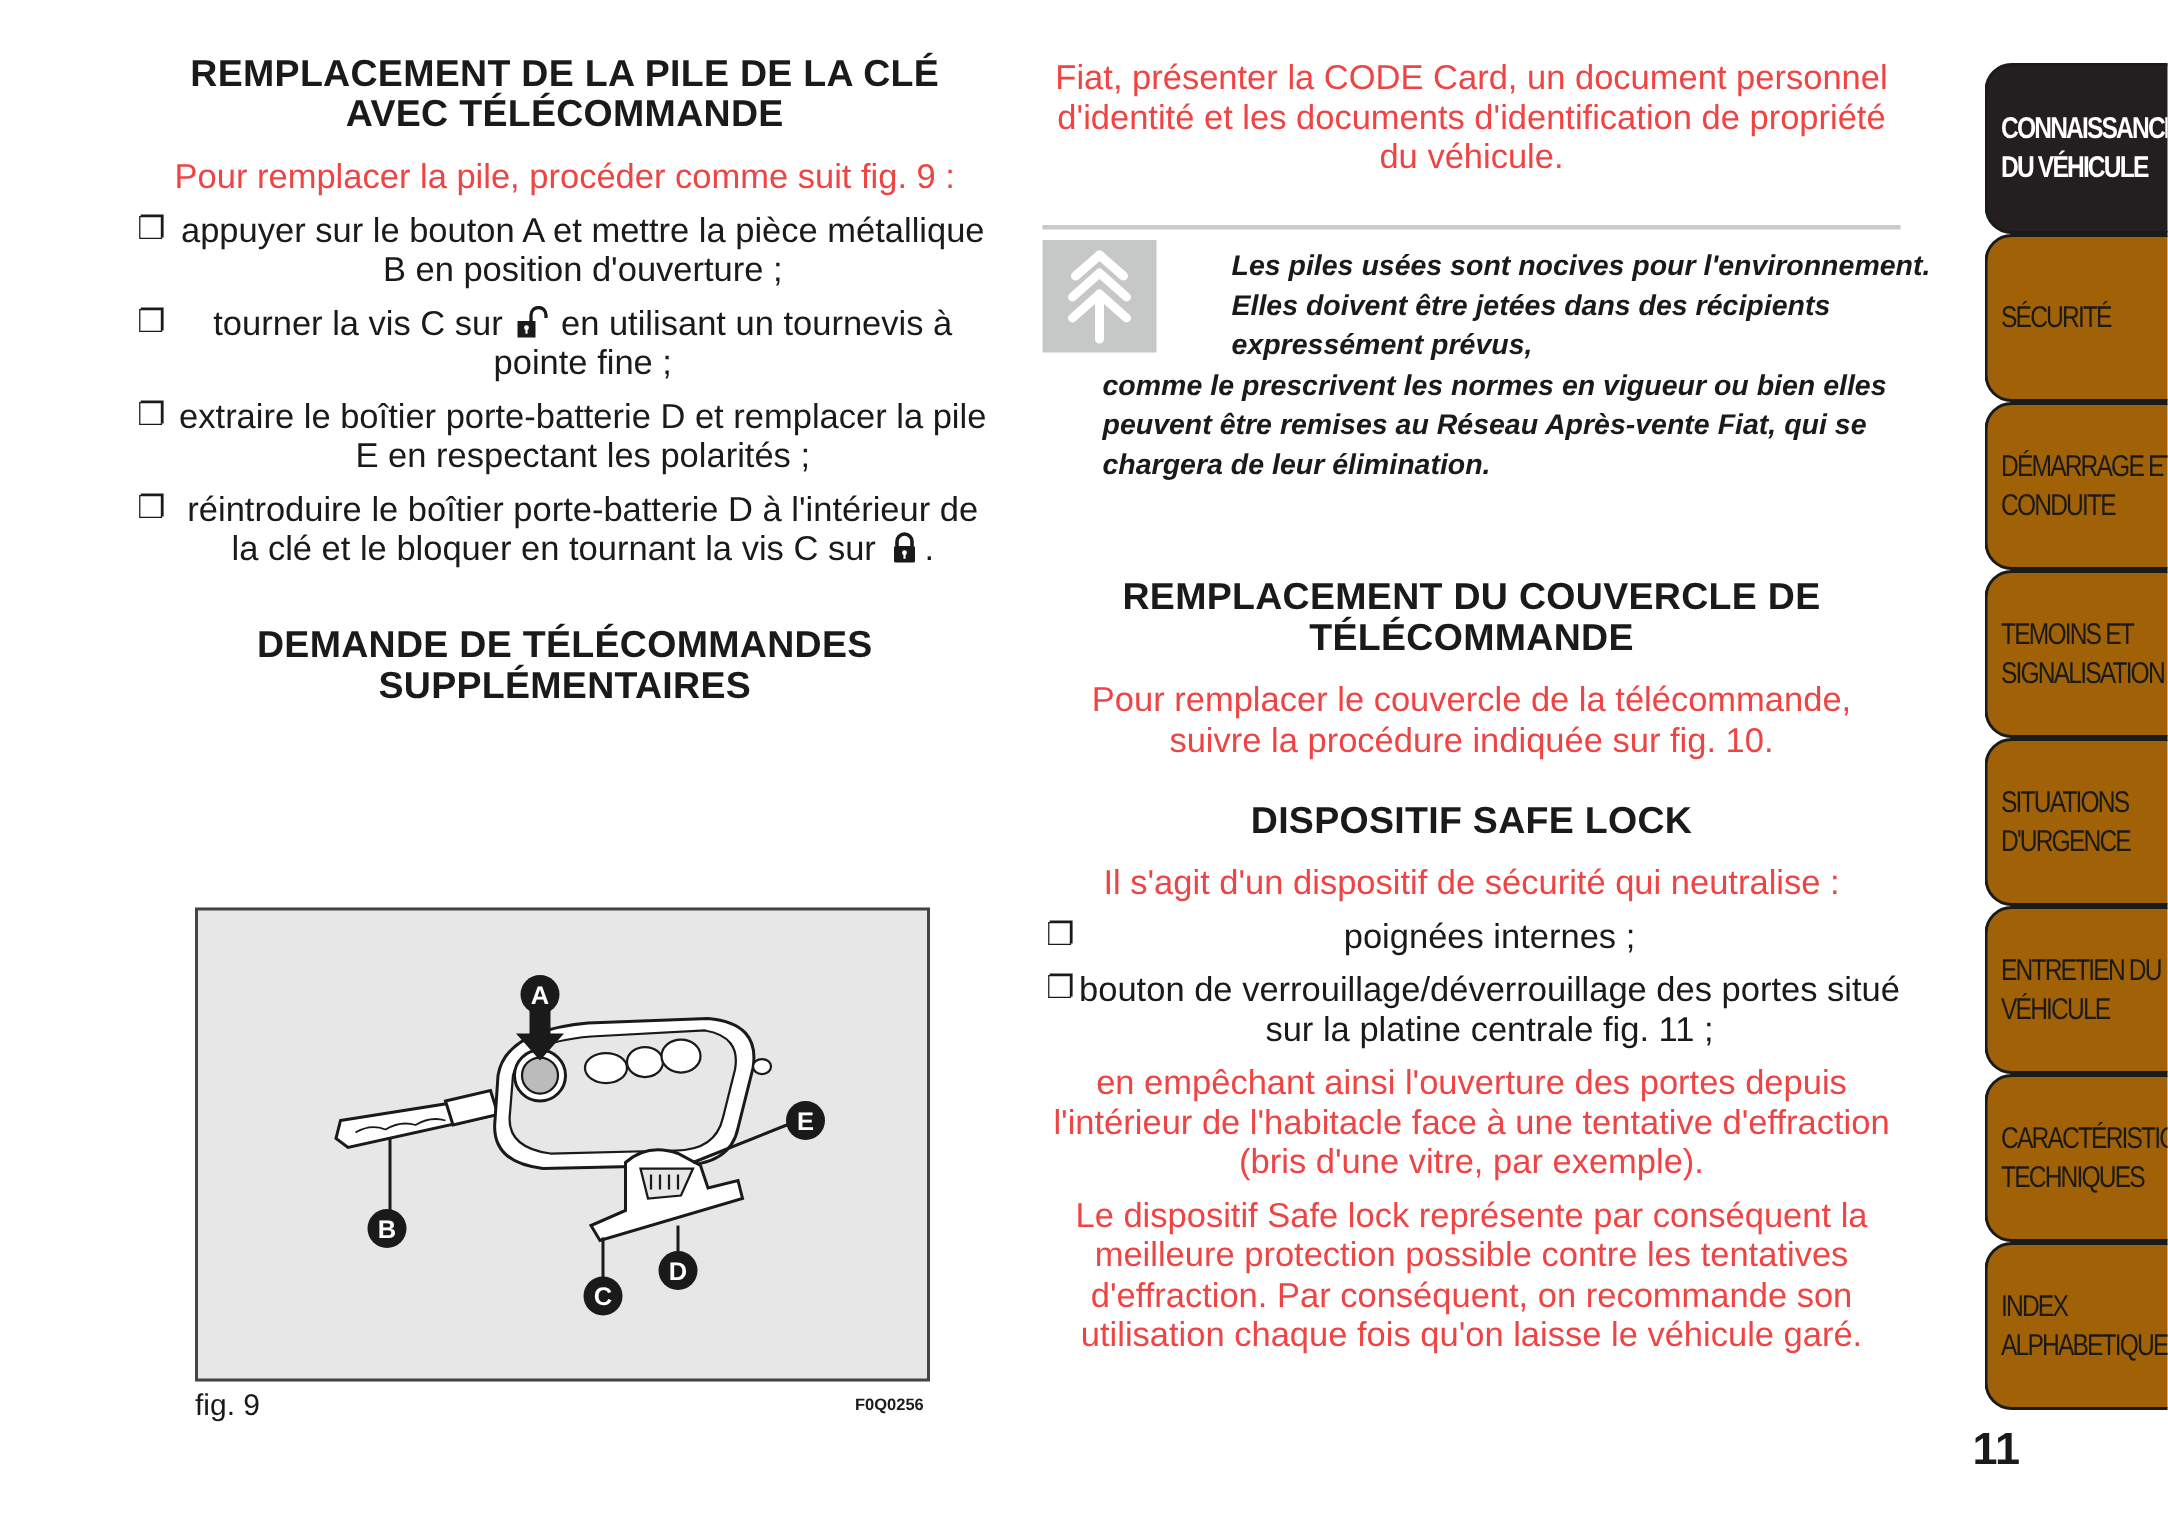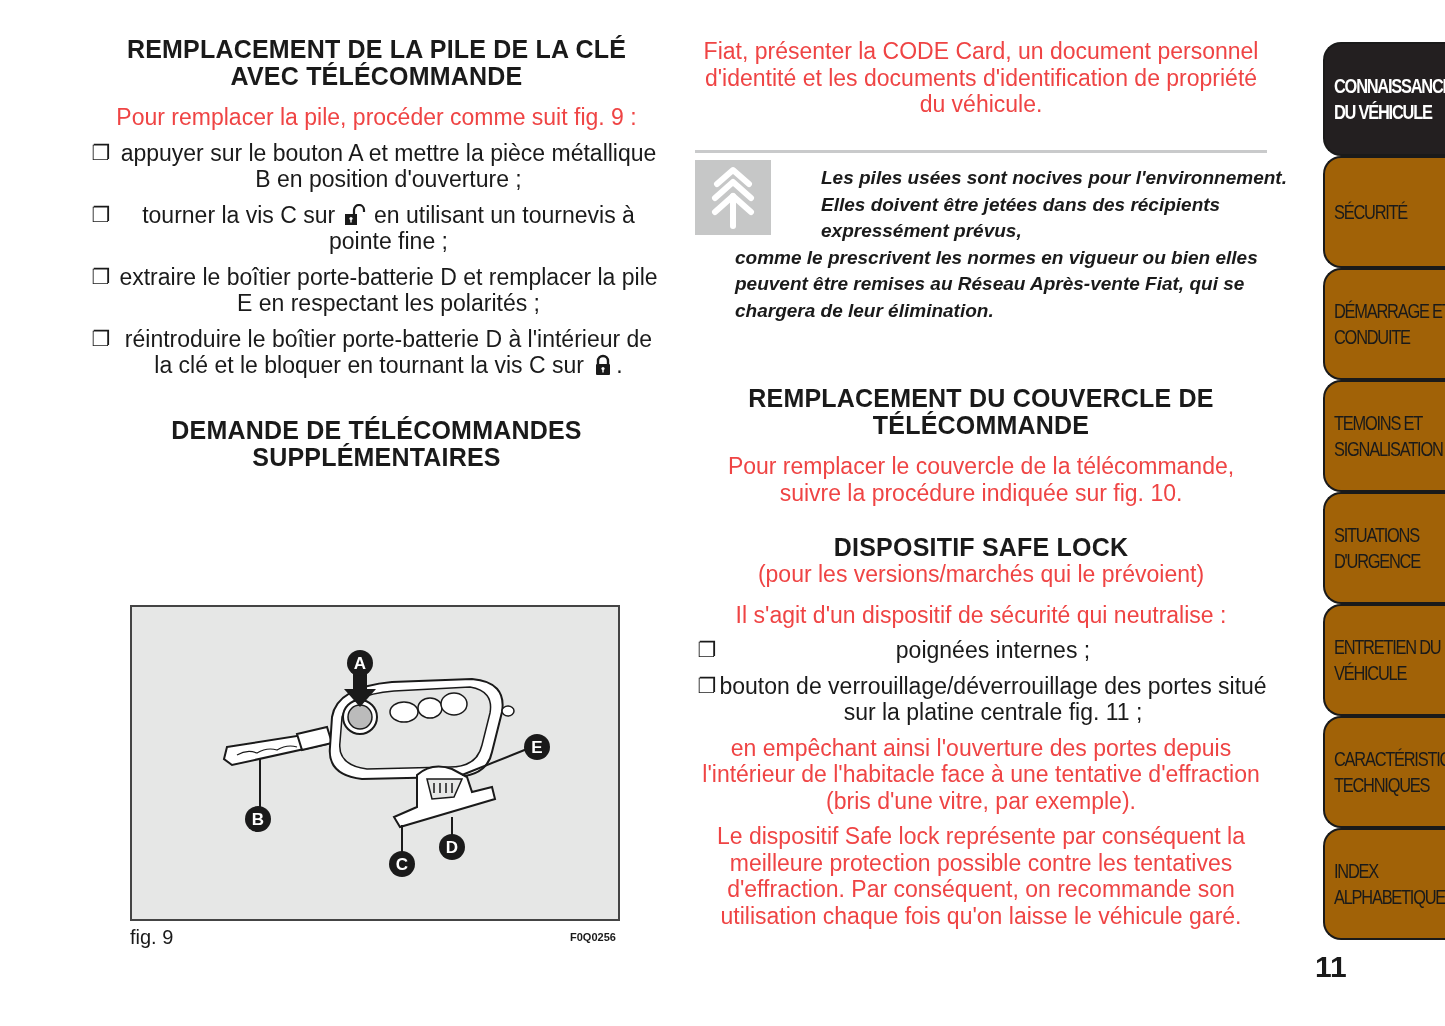--- a/index.html
+++ b/index.html
@@ -184,21 +184,20 @@
 </div>
 
 <div class="col" style="left:695px; top:385px; width:572px">
   <h2 class="sec">
     <span>REMPLACEMENT DU COUVERCLE DE</span><br>
     <span>TÉLÉCOMMANDE</span>
   </h2>
   <p class="body" style="margin-top:14px">Pour remplacer le couvercle de la télécommande, suivre la procédure indiquée sur fig. 10.</p>
 
   <h2 class="sec" style="margin-top:28px">DISPOSITIF SAFE LOCK</h2>
-  <p class="body">(pour les versions/marchés qui le prévoient)</p>
   <p class="body" style="margin-top:14px">Il s'agit d'un dispositif de sécurité qui neutralise :</p>
 
   <div class="bullet" style="margin-top:9px">
     <span class="box">❐</span>
     <span class="txt">poignées internes ;</span>
   </div>
   <div class="bullet" style="margin-top:9px">
     <span class="box">❐</span>
     <span class="txt">bouton de verrouillage/déverrouillage des portes situé sur la platine centrale fig. 11 ;</span>
   </div>

